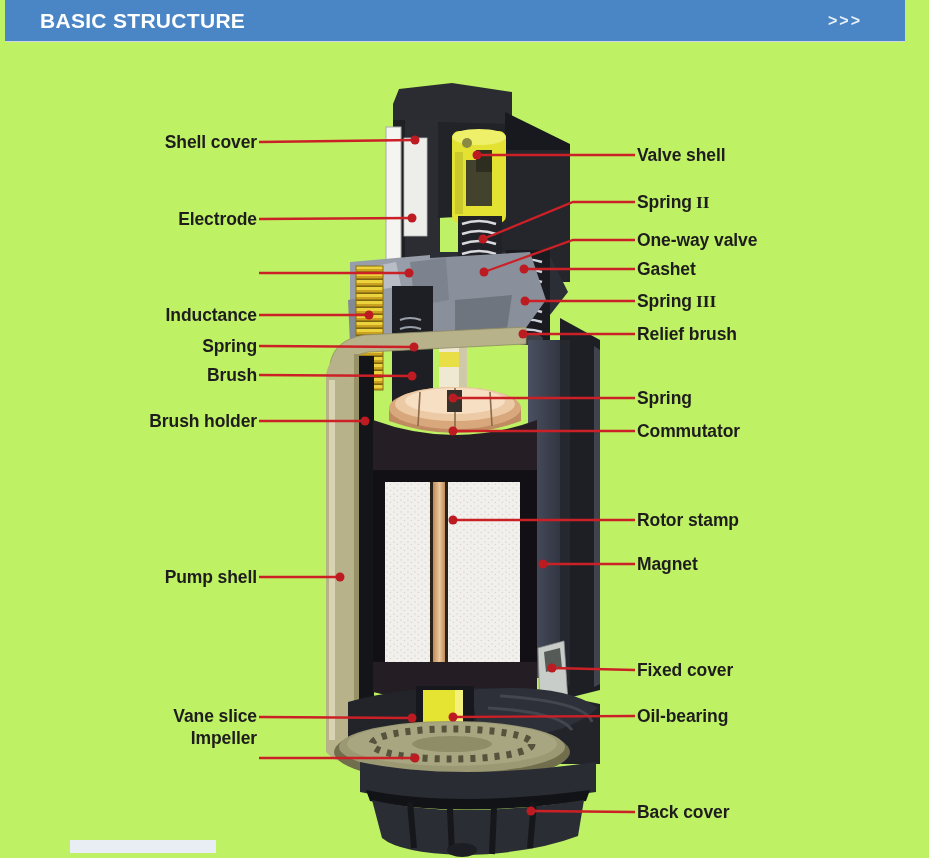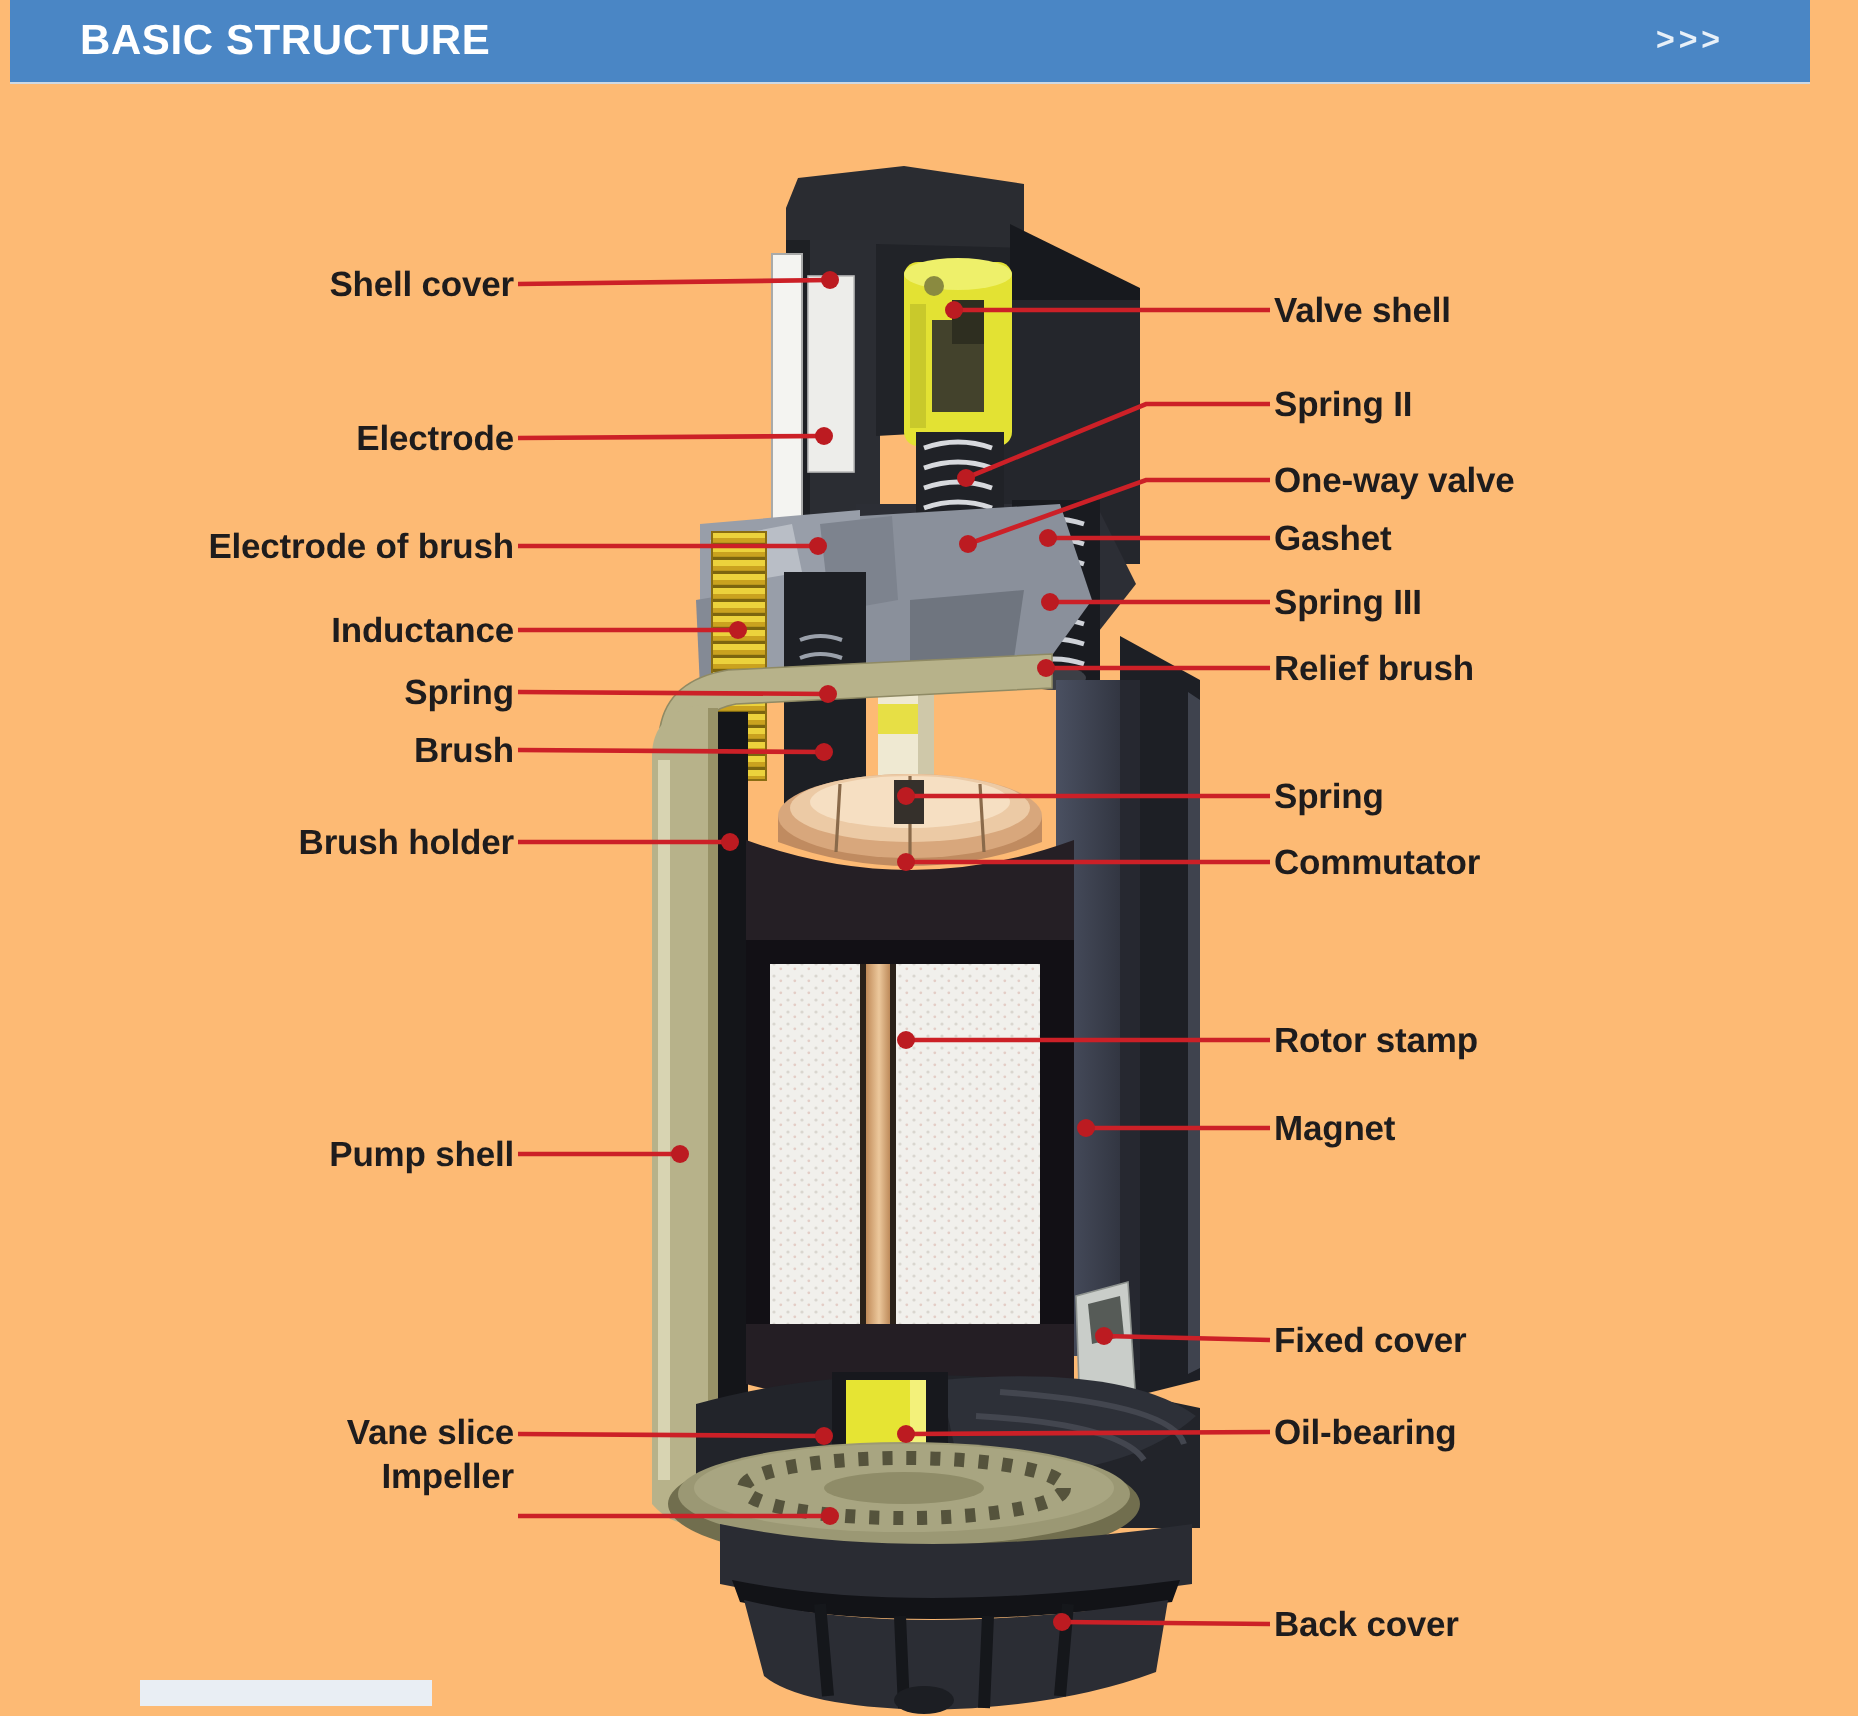--- a/index.html
+++ b/index.html
@@ -1,29 +1,29 @@
 <!DOCTYPE html>
 <html><head>
 <meta charset="utf-8">
 <style>
   html,body{margin:0;padding:0;background:#ffffff;}
-  #stage{position:relative;width:929px;height:858px;background:#fdba74;overflow:hidden;
+  #stage{position:relative;width:929px;height:858px;background:#bef264;overflow:hidden;
          font-family:"Liberation Sans",sans-serif;}
   
   .header{position:absolute;left:5px;top:0;width:900px;height:41px;background:#4a86c5;
           box-shadow:0 1px 0 #cfd9e4;}
   .header-title{position:absolute;left:35px;top:50%;transform:translateY(-50%);
           color:#ffffff;font-weight:bold;font-size:21px;letter-spacing:.3px;}
   .header-chevrons{position:absolute;right:43px;top:50%;transform:translateY(-50%);
           color:#e8f0f8;font-weight:bold;font-size:16px;letter-spacing:2px;}
   
   .lbl{position:absolute;font-size:17.5px;font-weight:600;color:#1e1c1d;
        line-height:24px;white-space:nowrap;letter-spacing:-.1px;}
   .lbl.l{text-align:center;}
-  .rn{font-family:Liberation Sans, sans-serif;}
+  .rn{font-family:Liberation Serif, serif;}
   svg{position:absolute;left:0;top:0;}
 </style>
 </head>
 <body>
 
 <div id="stage">
 
   <div class="header">
     <div class="header-title">BASIC STRUCTURE</div>
     <div class="header-chevrons">&gt;&gt;&gt;</div>
@@ -245,21 +245,20 @@
       <circle cx="453" cy="520" r="4.5"></circle>
         <circle cx="543" cy="564" r="4.5"></circle>
       <circle cx="552" cy="668" r="4.5"></circle>
         <circle cx="453" cy="717" r="4.5"></circle>
       <circle cx="531" cy="811" r="4.5"></circle>
     </g>
   </svg>
 
   <div class="lbl l" style="right:672px;top:130px"><span>Shell cover</span></div>
   <div class="lbl l" style="right:672px;top:207px"><span>Electrode</span></div>
-  <div class="lbl l" style="right:672px;top:261px"><span>Electrode of brush</span></div>
   <div class="lbl l" style="right:672px;top:303px"><span>Inductance</span></div>
   <div class="lbl l" style="right:672px;top:334px"><span>Spring</span></div>
   <div class="lbl l" style="right:672px;top:363px"><span>Brush</span></div>
   <div class="lbl l" style="right:672px;top:409px"><span>Brush holder</span></div>
   <div class="lbl l" style="right:672px;top:565px"><span>Pump shell</span></div>
   <div class="lbl l" style="right:672px;top:704px"><span>Vane slice</span></div>
   <div class="lbl l" style="right:672px;top:726px"><span>Impeller</span></div>
 
   <div class="lbl" style="left:637px;top:143px"><span>Valve shell</span></div>
   <div class="lbl" style="left:637px;top:190px"><span>Spring</span><span class="rn"> II</span></div>

